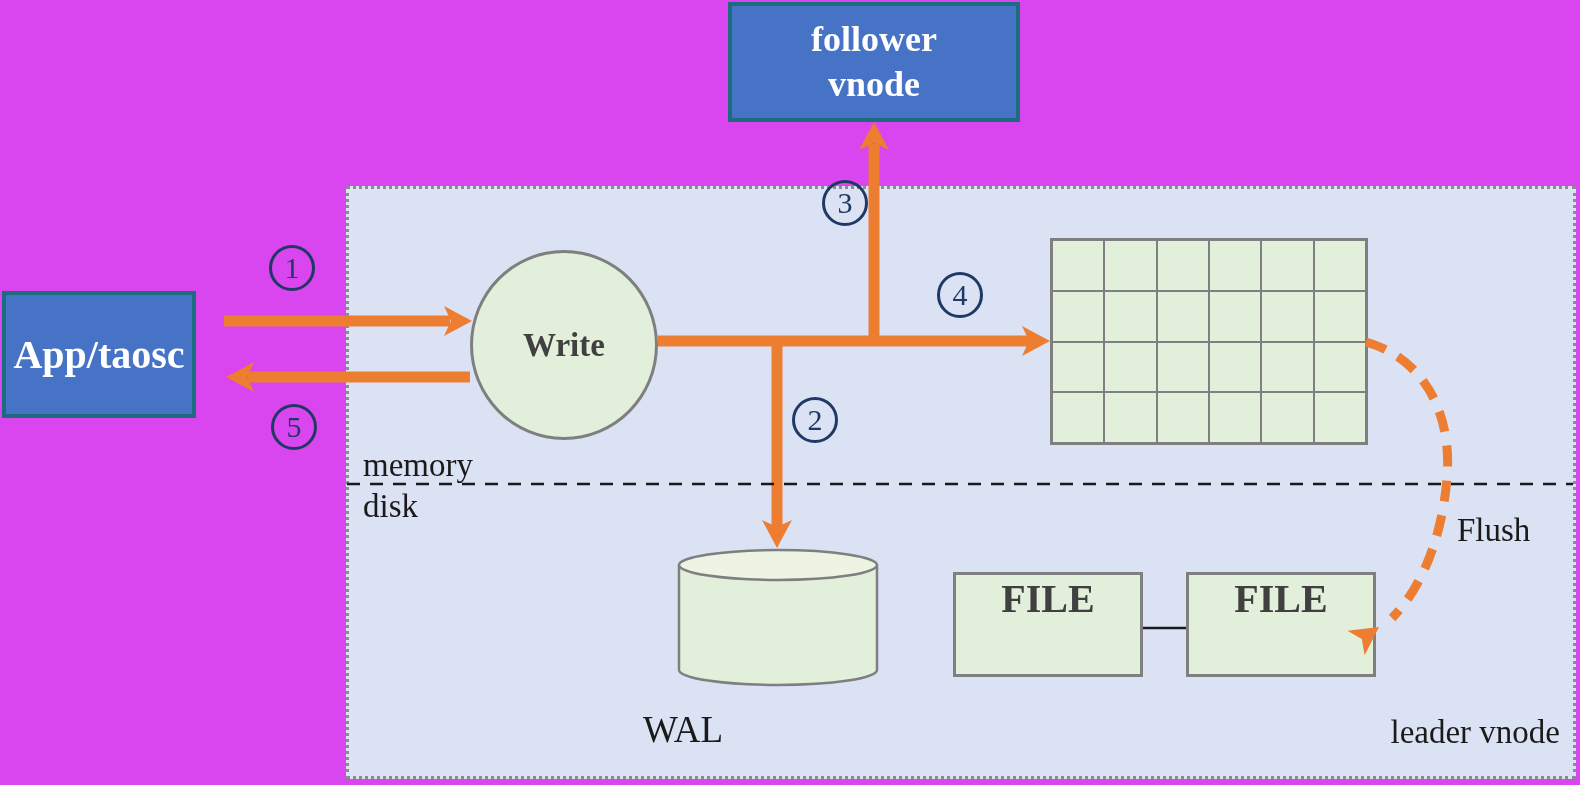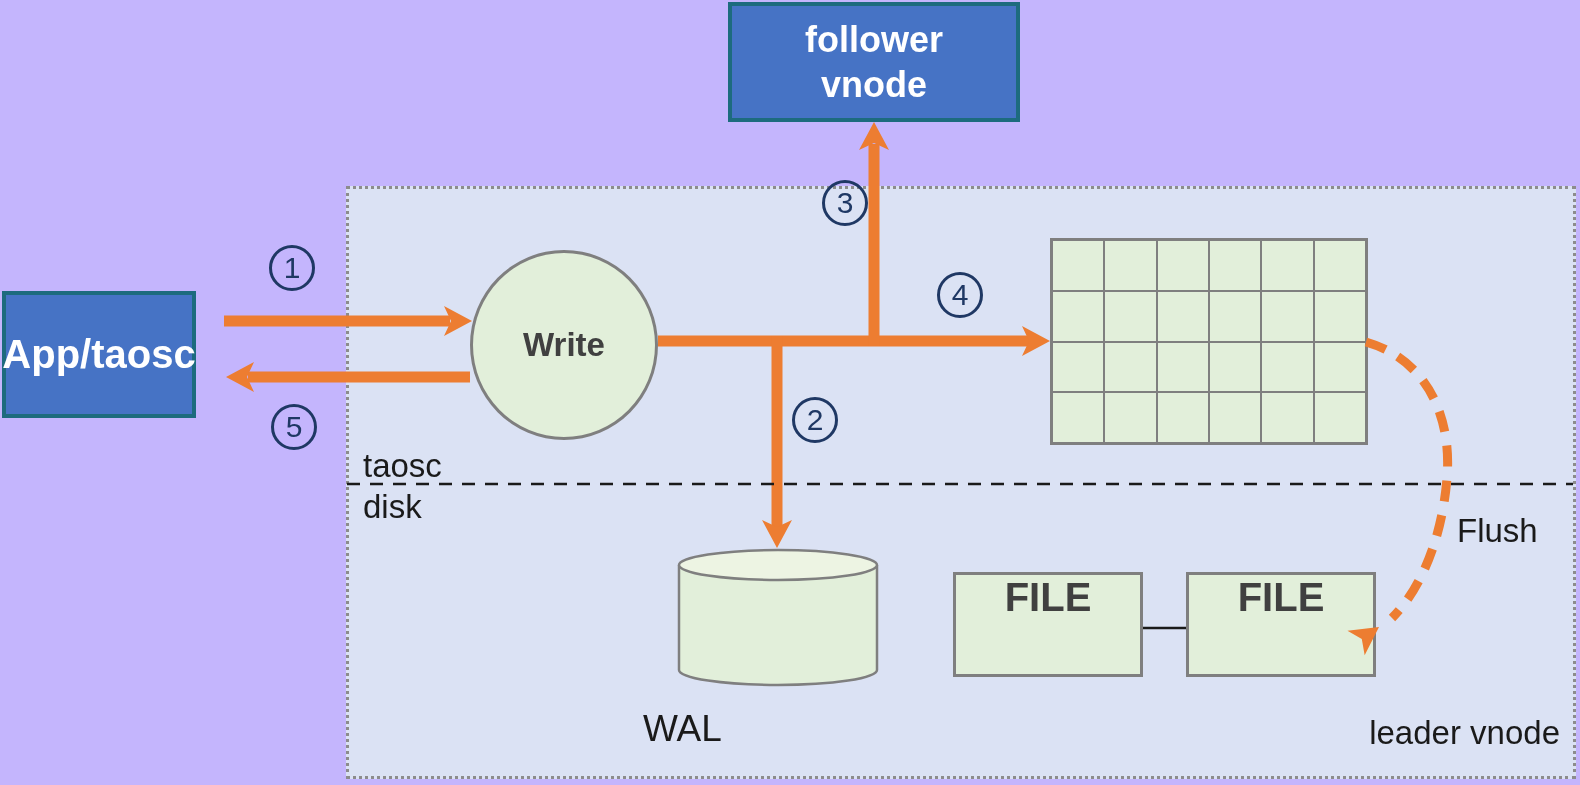--- a/index.html
+++ b/index.html
@@ -1,18 +1,18 @@
 <!DOCTYPE html>
 <html><head>
 <meta charset="utf-8">
 <style>
   html,body{margin:0;padding:0;background:#000;}
   .canvas{
-    position:relative;width:1580px;height:785px;background:#c4b5fd;
-    font-family:Liberation Sans, sans-serif;overflow:hidden;
+    position:relative;width:1580px;height:785px;background:#d946ef;
+    font-family:Liberation Serif, serif;overflow:hidden;
   }
   
   .panel{
     position:absolute;left:346px;top:186px;width:1230px;height:593px;
     background:#DBE2F4;border:3px dotted #8C8C8C;box-sizing:border-box;z-index:1;
   }
   
   .blue-node{
     position:absolute;background:#4673C5;border:4px solid #1D6B7E;box-sizing:border-box;
     color:#fff;font-weight:bold;display:flex;flex-direction:column;
@@ -152,21 +152,21 @@
     <line x1="347" y1="484" x2="1573" y2="484" stroke="#1A1A1A" stroke-width="2.5" stroke-dasharray="13 10"></line>
 
     <line x1="1143" y1="628" x2="1186" y2="628" stroke="#1A1A1A" stroke-width="2.5"></line>
 
     <g>
       <path d="M1366,342 C1428,360 1452,418 1447,478 C1442,540 1420,590 1392,618" fill="none" stroke="#ED7D31" stroke-width="9" stroke-dasharray="21 14"></path>
       <polygon points="1379,627 1407,612 1400,627 1407,642" fill="#ED7D31" transform="rotate(145 1379 627)"></polygon>
     </g>
   </svg>
 
-  <div class="lbl lbl-memory">taosc</div>
+  <div class="lbl lbl-memory">memory</div>
   <div class="lbl lbl-disk">disk</div>
   <div class="lbl lbl-wal">WAL</div>
   <div class="lbl lbl-flush">Flush</div>
   <div class="lbl lbl-leader">leader vnode</div>
 
   <div class="step step1">
       <span>1</span>
     </div>
   <div class="step step2">
       <span>2</span>

